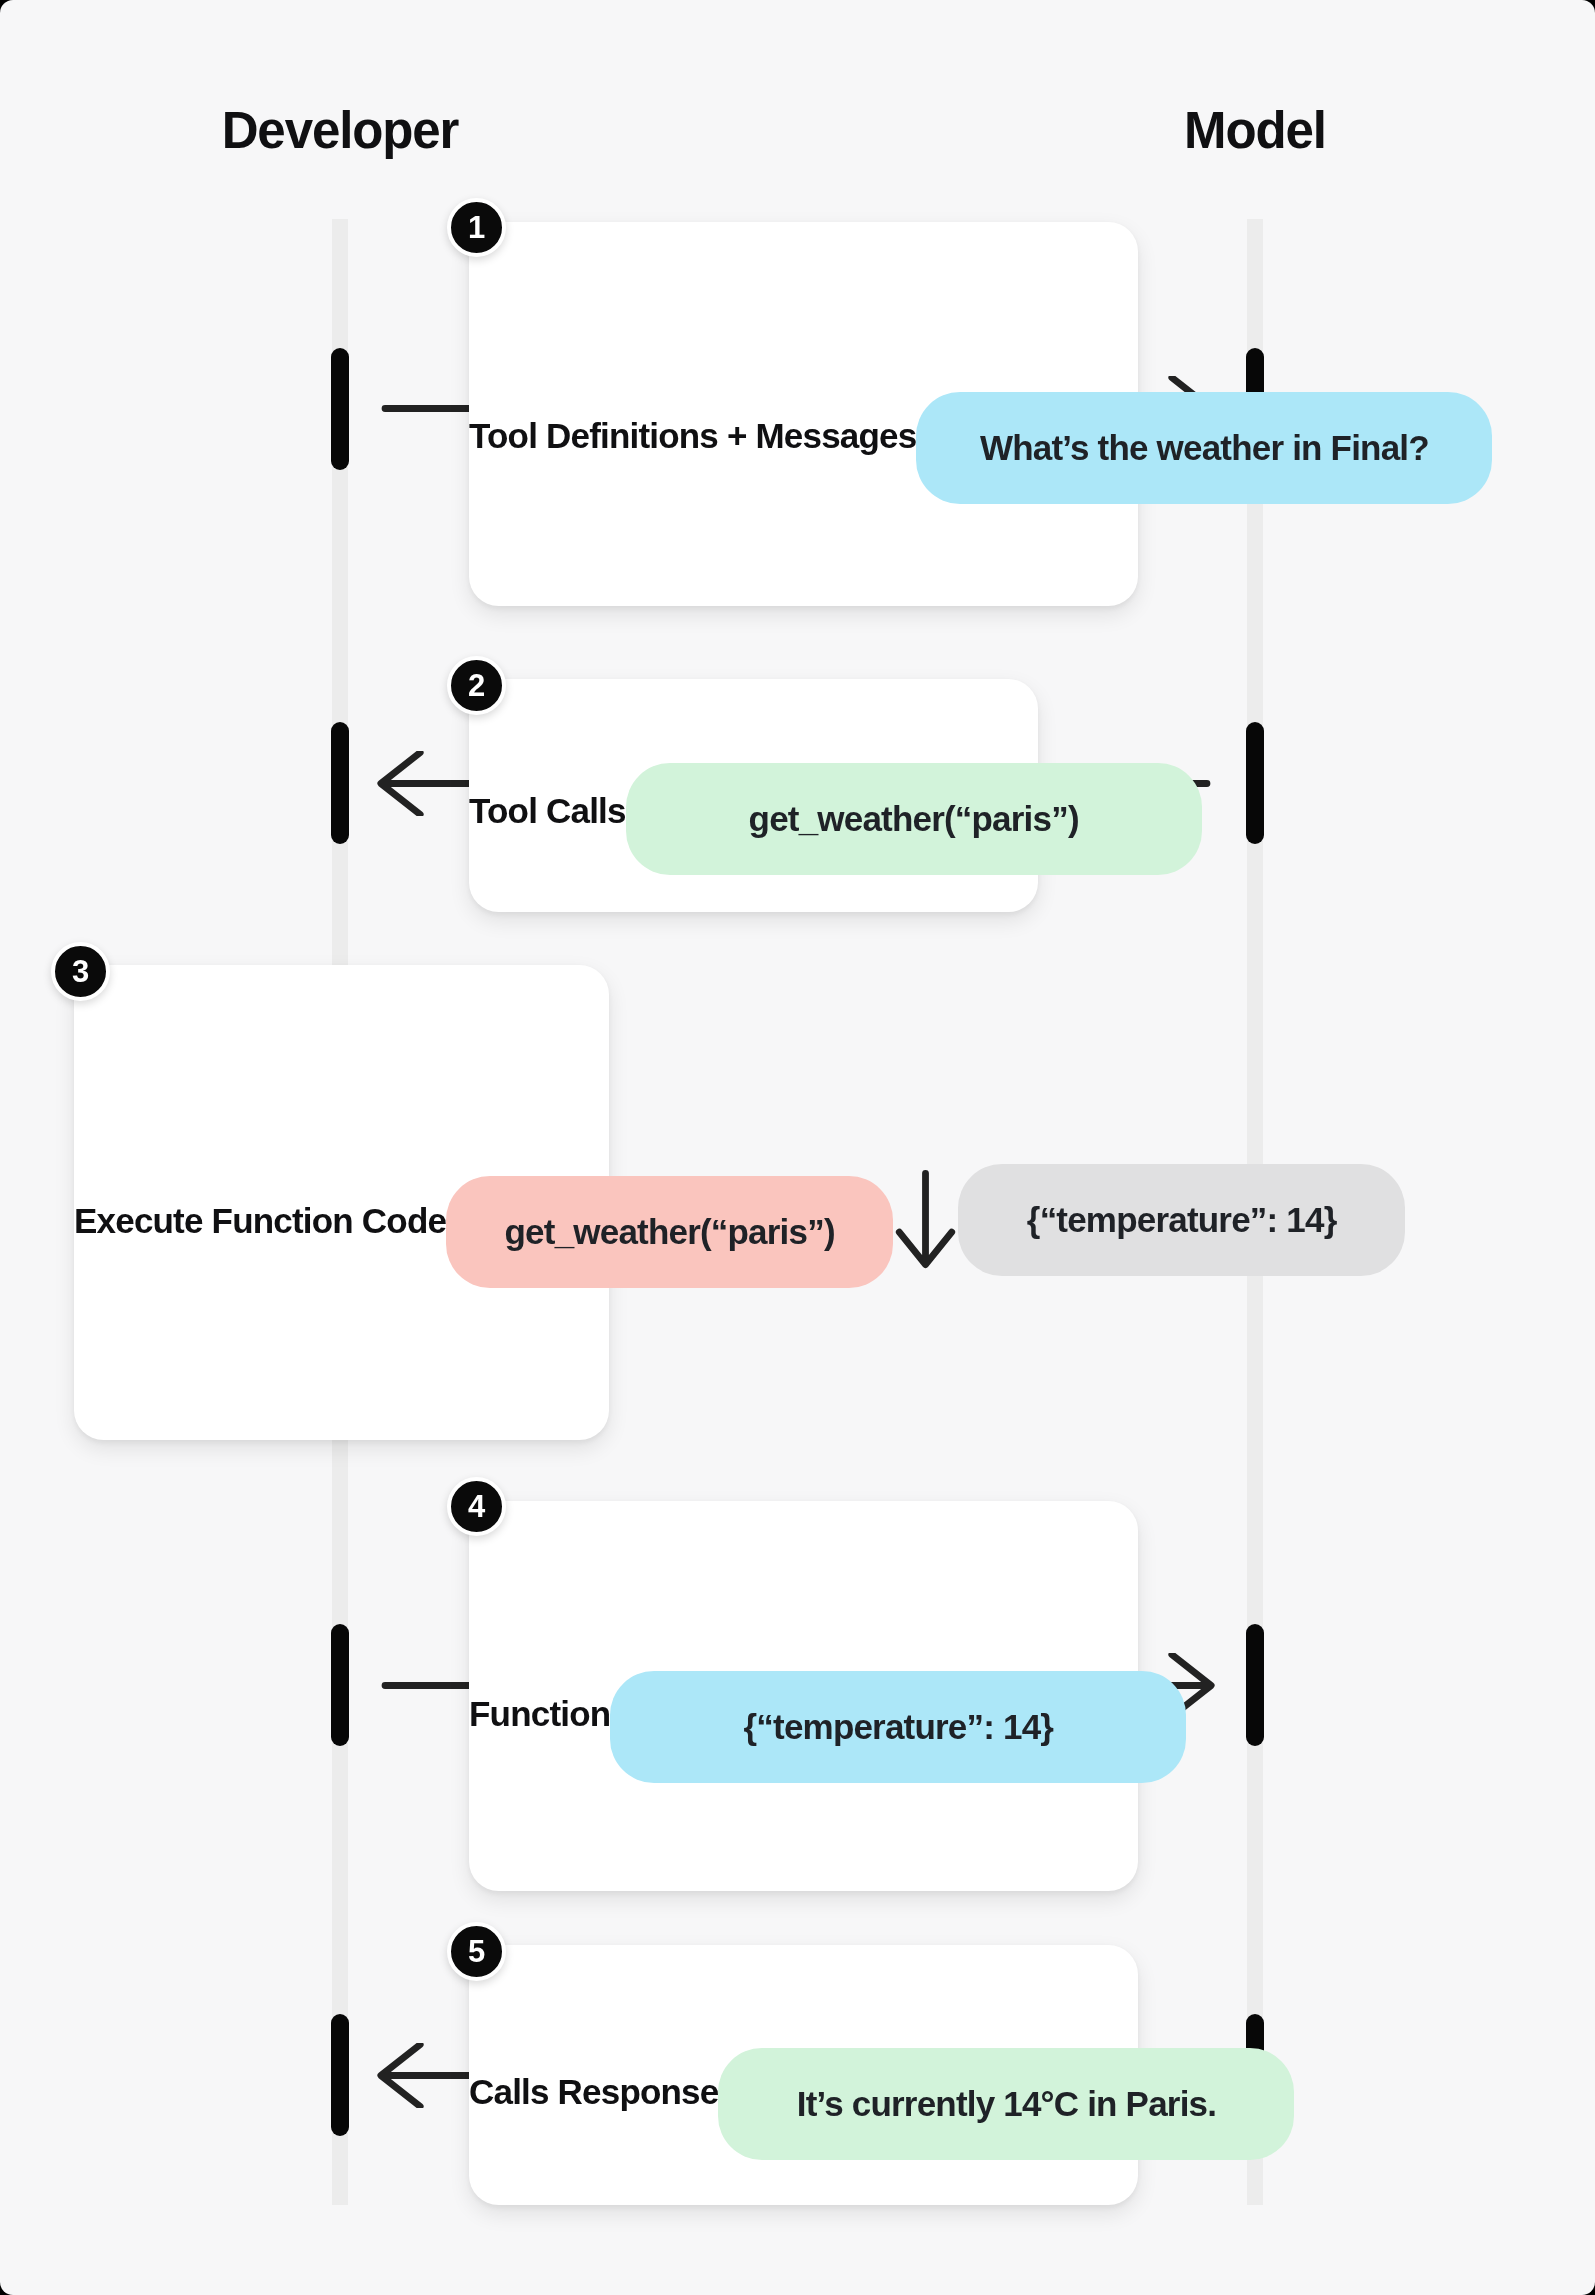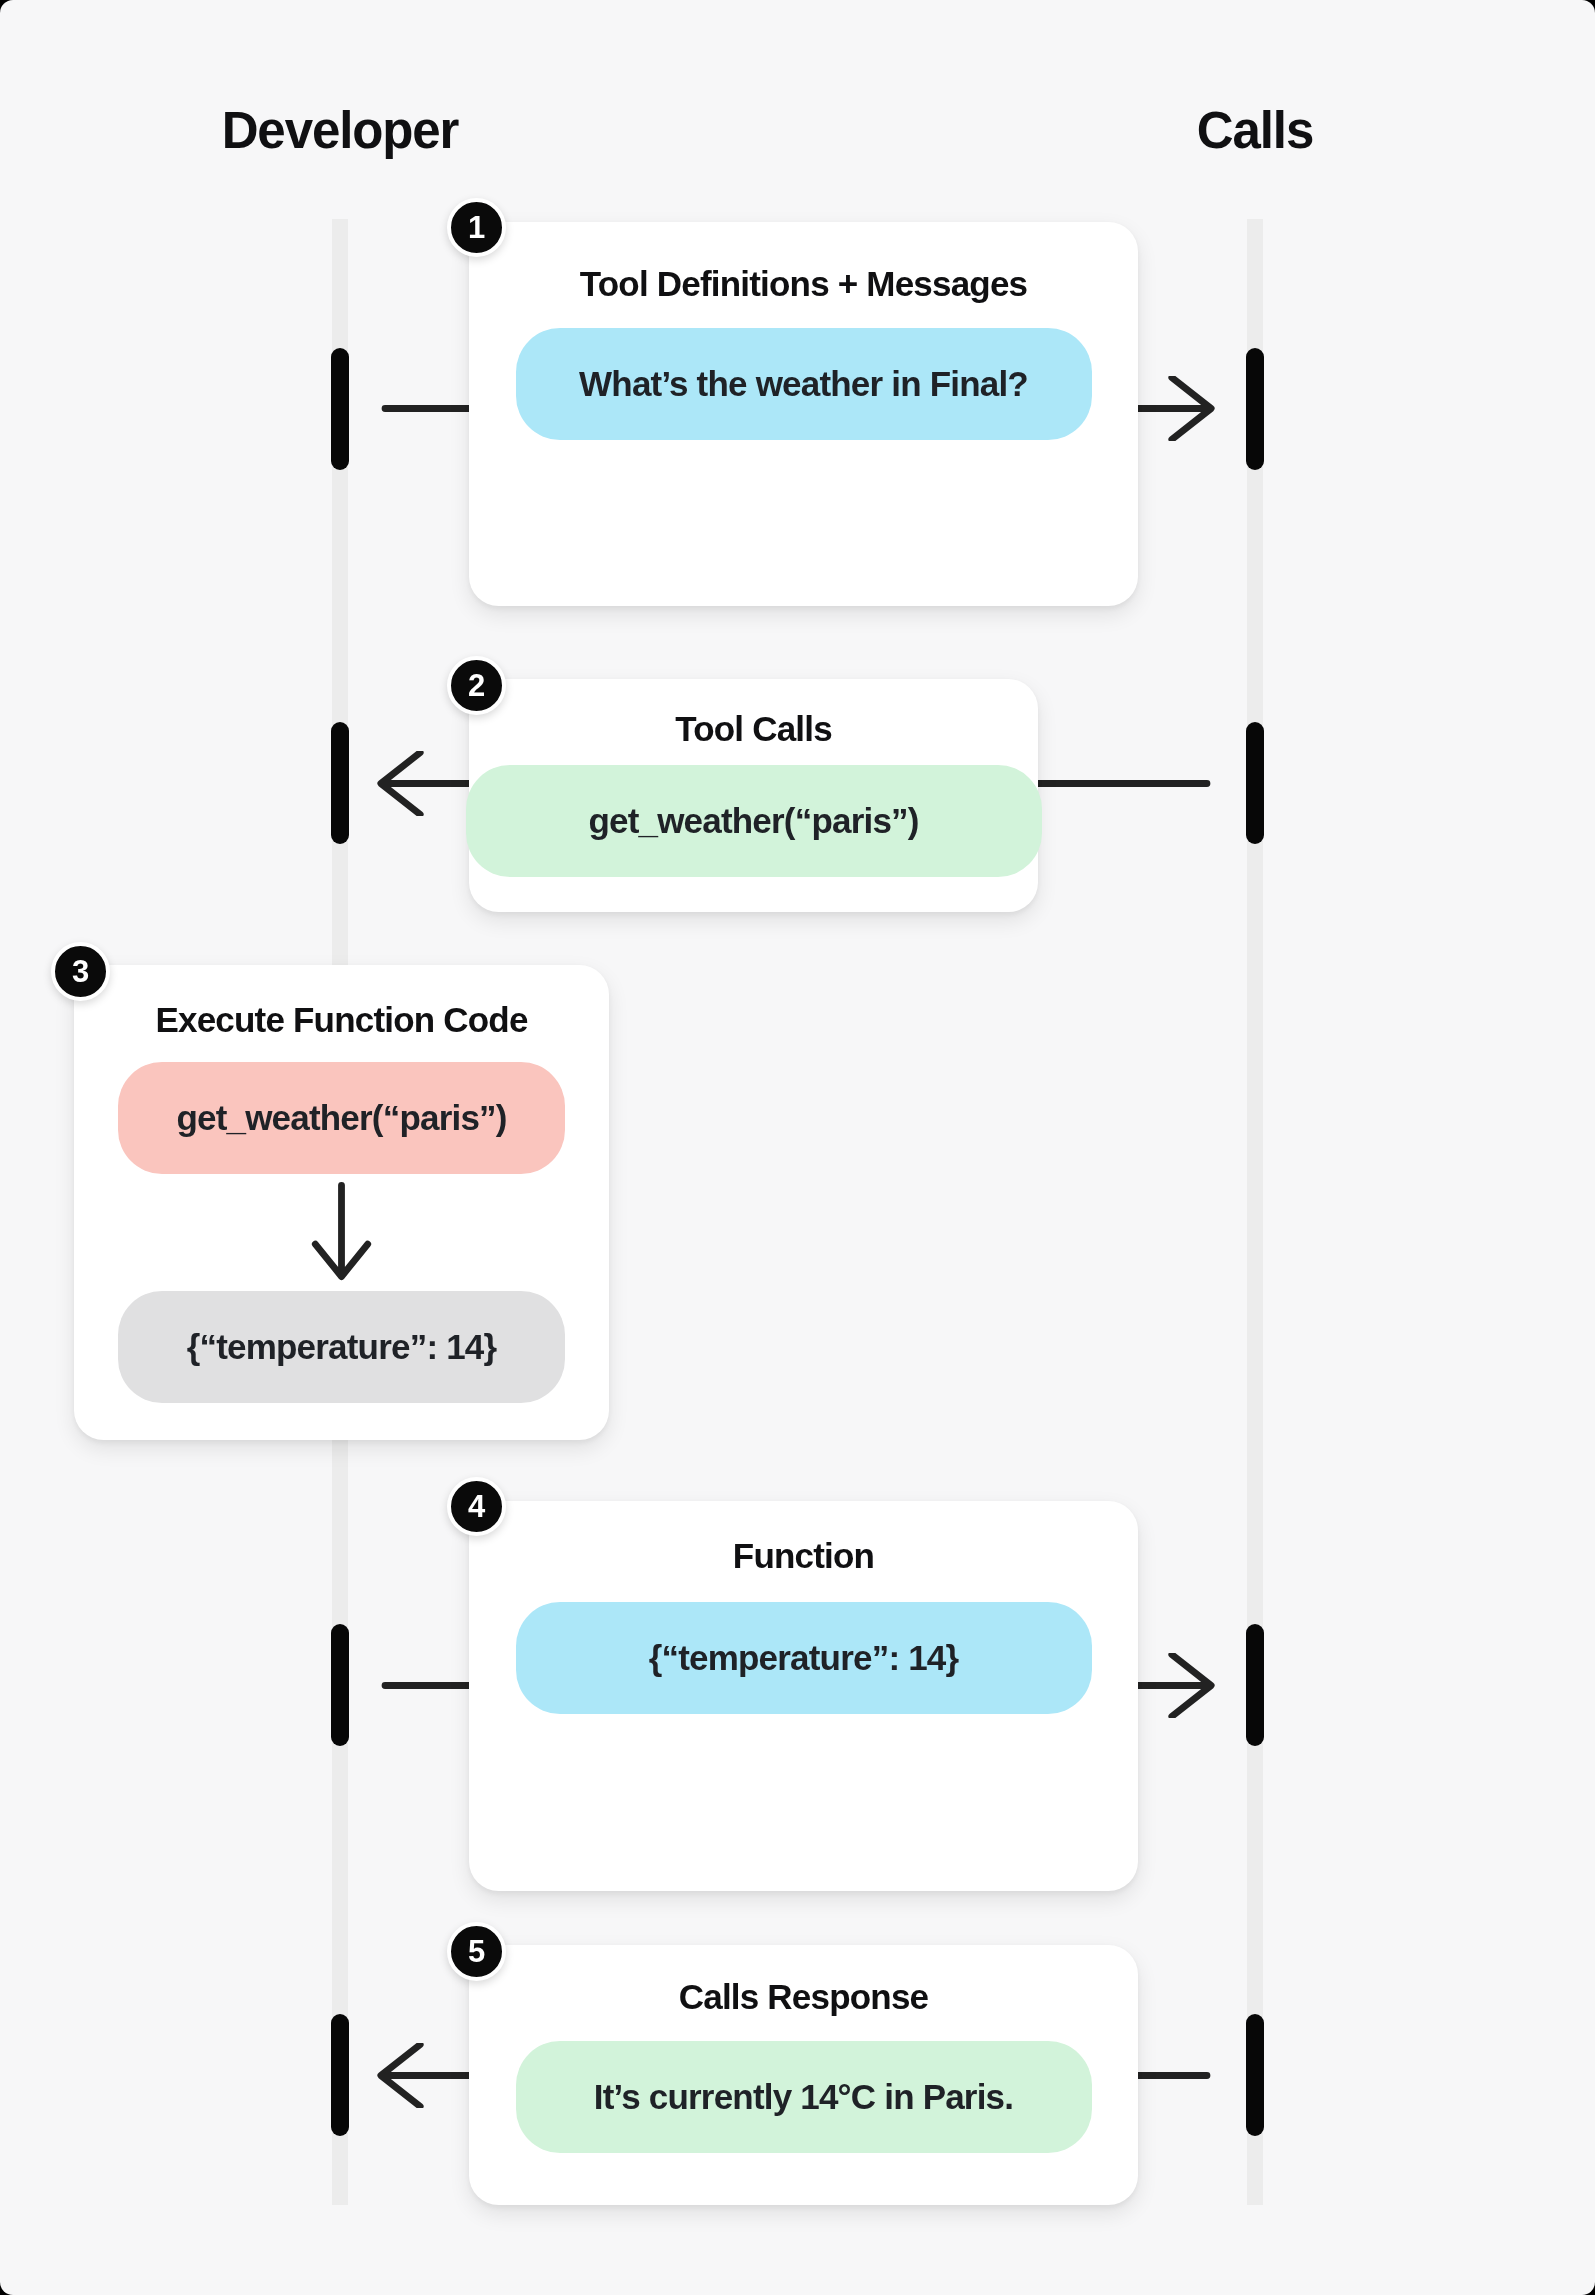--- a/index.html
+++ b/index.html
@@ -33,21 +33,21 @@
   
   .arrow{position:absolute;z-index:1;}
   .arr1{left:369px;top:376px;}
   .arr2{left:369px;top:751px;}
   .arr4{left:369px;top:1653px;}
   .arr5{left:369px;top:2043px;}
   
   .card{
     position:absolute;background:#ffffff;border-radius:29.5px;z-index:3;
     box-shadow:0 8.4px 21px rgba(0,0,0,0.09),0 2.1px 5.3px rgba(0,0,0,0.05);
-    display:flex;flex-direction:column;align-items:center;box-sizing:border-box;
+    display:flex;flex-direction:row;align-items:center;box-sizing:border-box;
   }
   .c1{left:469px;top:222px;width:669px;height:384px;padding-top:42px;}
   .c2{left:469px;top:679px;width:569px;height:233px;padding-top:29.5px;}
   .c3{left:74px;top:965px;width:535px;height:475px;padding-top:35px;}
   .c4{left:469px;top:1501px;width:669px;height:390px;padding-top:35px;}
   .c5{left:469px;top:1945px;width:669px;height:260px;padding-top:32px;}
   .card-title{
     font-size:35px;line-height:39px;font-weight:700;color:#101012;
     letter-spacing:-0.8px;text-align:center;white-space:nowrap;
   }
@@ -75,21 +75,21 @@
   .b3{left:51px;top:942px;}
   .b4{left:447px;top:1477px;}
   .b5{left:447px;top:1922px;}
 </style>
 </head>
 <body>
 
 <div class="panel">
 
   <div class="col-header dev">Developer</div>
-  <div class="col-header model">Calls</div>
+  <div class="col-header model">Model</div>
 
   <div class="lifeline dev"></div>
   <div class="lifeline model"></div>
 
   <svg class="arrow arr1" width="854" height="65" viewBox="0 0 1620 124">
     <path d="M26 62 L1590 62 M1527 3 L1602 62 L1527 121" stroke="#222222" stroke-width="13" fill="none" stroke-linecap="round" stroke-linejoin="round"></path>
   </svg>
 
   <svg class="arrow arr2" width="854" height="65" viewBox="0 0 1620 124">
     <path d="M1594 62 L30 62 M93 3 L18 62 L93 121" stroke="#222222" stroke-width="13" fill="none" stroke-linecap="round" stroke-linejoin="round"></path>

